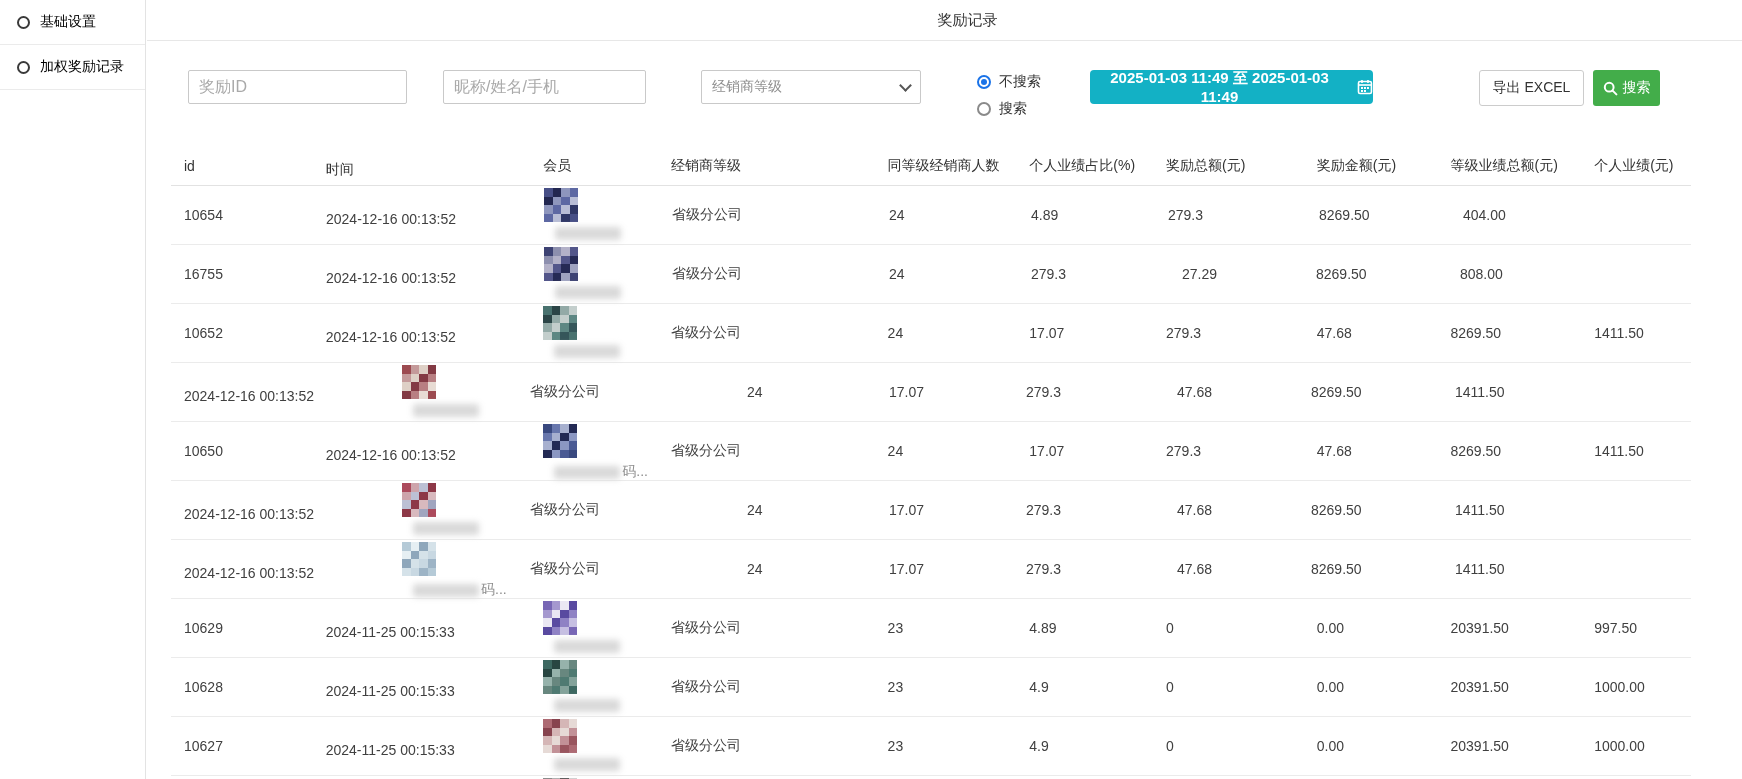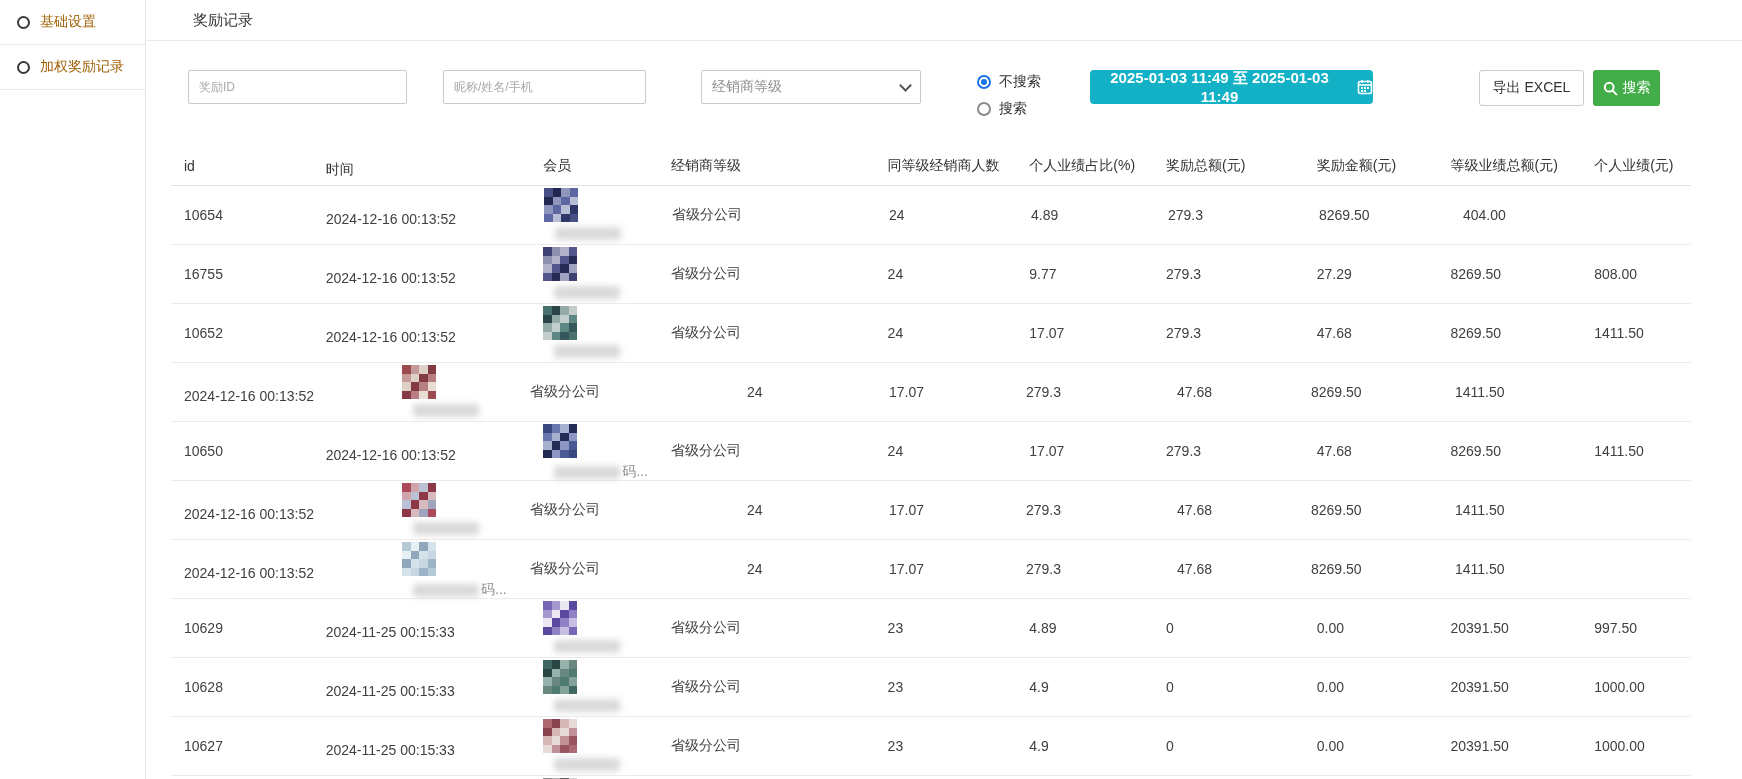--- a/index.html
+++ b/index.html
@@ -5,32 +5,32 @@
   * { margin:0; padding:0; box-sizing:border-box; }
   html,body { width:1742px; height:779px; overflow:hidden; background:#fff;
     font-family:"Liberation Sans","DejaVu Sans",sans-serif; color:#333; }
 
   
   .sidebar { position:absolute; left:0; top:0; width:146px; height:779px;
     background:#fff; border-right:1px solid #e3e3e3; z-index:5; }
   .side-item { height:45px; display:flex; align-items:center; gap:10px;
     padding-left:17px; border-bottom:1px solid #ebebeb; cursor:pointer; background:#fff; }
   .side-circle { width:13px; height:13px; border:2px solid #3a3a3a; border-radius:50%; flex:0 0 auto; }
-  .side-label { font-size:14px; color:#a16207; white-space:nowrap; }
+  .side-label { font-size:14px; color:#000000; white-space:nowrap; }
 
   
   .main { position:absolute; left:147px; top:0; width:1595px; height:779px; background:#fff; }
   .title-bar { height:41px; display:flex; align-items:center; padding-left:46px;
-    border-bottom:1px solid #e7e7e7; }
+    border-bottom:1px solid #e7e7e7;justify-content:center; }
   .page-title { font-size:15px; color:#333; }
 
   
   .filters { position:relative; margin-top:29px; height:40px; }
   .filters .txt { position:absolute; top:0; height:34px; border:1px solid #c9c9c9;
-    border-radius:2px; padding:0 10px; font-size:12px; color:#333; outline:none;
+    border-radius:2px; padding:0 10px; font-size:16px; color:#333; outline:none;
     font-family:inherit; background:#fff; }
   .txt::placeholder { color:#a9a9a9; }
   #f-reward { left:41px; width:219px; }
   #f-nick   { left:296px; width:203px; }
   .selectbox { position:absolute; left:554px; top:0; width:220px; height:34px;
     border:1px solid #c9c9c9; border-radius:2px; background:#fff; display:flex;
     align-items:center; justify-content:space-between; padding:0 10px; cursor:pointer; }
   .selectbox .sel-txt { font-size:14px; color:#8e8e8e; }
   .chev { width:9px; height:9px; border-right:2px solid #555; border-bottom:2px solid #555;
     transform:rotate(45deg); margin-top:-4px; }
@@ -215,21 +215,20 @@
                 <i style="background: rgb(159, 163, 192);"></i>
                 <i style="background: rgb(61, 66, 115);"></i>
               </div>
               <div class="mname">
                 <span class="blurstrip"></span>
               </div>
             </div>
           </div>
           <div class="cell c3">省级分公司</div>
           <div class="cell c4">24</div>
-          <div class="cell c5">9.77</div>
           <div class="cell c6">279.3</div>
           <div class="cell c7">27.29</div>
           <div class="cell c8">8269.50</div>
           <div class="cell c9">808.00</div>
         </div>
         <div class="trow">
           <div class="cell c0">10652</div>
           <div class="cell c1">2024-12-16 00:13:52</div>
           <div class="cell c2">
             <div class="member-wrap">

